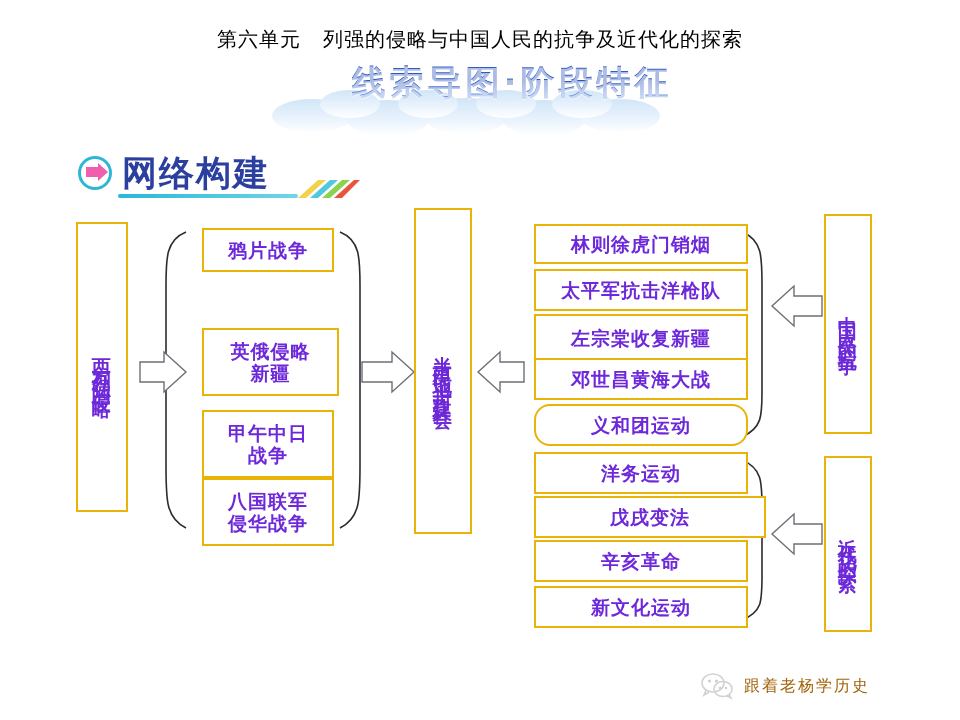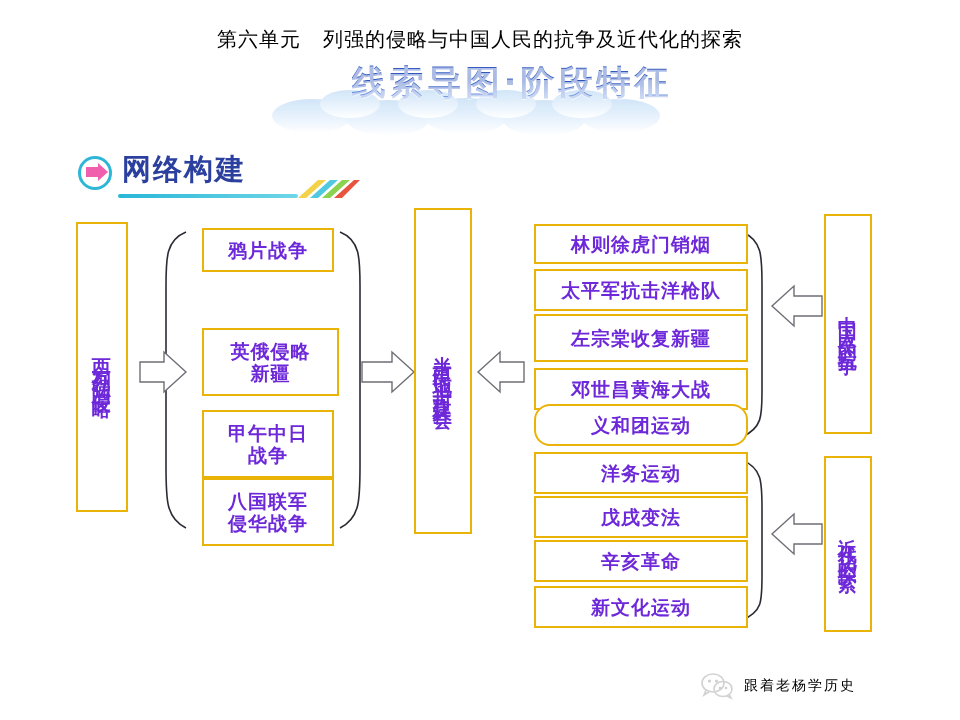--- a/index.html
+++ b/index.html
@@ -38,21 +38,21 @@
   }
   .sec-arrow{
     position:absolute;left:8px;top:17px;width:13px;height:10px;background:#ef5fae;
   }
   .sec-arrow:after{
     content:"";position:absolute;left:12px;top:-4px;width:0;height:0;
     border-top:9px solid transparent;border-bottom:9px solid transparent;
     border-left:10px solid #ef5fae;
   }
   .sec-text{
-    position:absolute;left:44px;top:0px;font-size:29px;font-weight:bold;
+    position:absolute;left:44px;top:0px;font-size:35px;font-weight:bold;
     color:#2b3f9e;letter-spacing:2px;
     font-family:"DejaVu Serif","Liberation Serif",serif;
     text-align:right;
   }
   .sec-rule{
     position:absolute;left:40px;top:44px;width:180px;height:4px;
     background:linear-gradient(90deg,#29b7d8,#6fd6e8);border-radius:2px;
   }
   .sec-streaks{position:absolute;left:218px;top:28px;width:66px;height:22px;}
 
@@ -74,21 +74,21 @@
   .hbox.two-line{white-space:pre-line;letter-spacing:1px;}
 
   svg.overlay{position:absolute;left:0;top:0;width:960px;height:720px;pointer-events:none;}
 
   
   .watermark{
     position:absolute;left:700px;top:668px;width:250px;height:36px;
     display:flex;align-items:center;gap:10px;
   }
   .wm-text{
-    font-size:14px;color:#000000;letter-spacing:2px;
+    font-size:16px;color:#a16207;letter-spacing:2px;
     font-family:"DejaVu Sans","Liberation Sans",sans-serif;
   }
 </style>
 </head>
 <body>
 
 <div id="stage">
 
   <div class="unit-title">第六单元   列强的侵略与中国人民的抗争及近代化的探索</div>
 
@@ -171,27 +171,27 @@
 侵华战争</div>
 
   <div class="box vbox" style="left:414px;top:208px;width:58px;height:326px;">半殖民地半封建社会</div>
 
   <div class="box hbox" style="left:534px;top:224px;width:214px;height:40px;">林则徐虎门销烟</div>
 
   <div class="box hbox" style="left:534px;top:269px;width:214px;height:42px;">太平军抗击洋枪队</div>
 
   <div class="box hbox" style="left:534px;top:314px;width:214px;height:48px;text-align:right;">左宗棠收复新疆</div>
 
-  <div class="box hbox" style="left:534px;top:368px;width:214px;height:42px;">邓世昌黄海大战</div>
+  <div class="box hbox" style="left:534px;top:358px;width:214px;height:42px;">邓世昌黄海大战</div>
 
   <div class="box hbox" style="left:534px;top:404px;width:214px;height:42px;border-radius:16px;">义和团运动</div>
 
   <div class="box hbox" style="left:534px;top:452px;width:214px;height:42px;">洋务运动</div>
 
-  <div class="box hbox" style="left:534px;top:496px;width:214px;height:42px;">戊戌变法</div>
+  <div class="box hbox" style="left:534px;top:496px;width:232px;height:42px;">戊戌变法</div>
 
   <div class="box hbox" style="left:534px;top:540px;width:214px;height:42px;">辛亥革命</div>
 
   <div class="box hbox" style="left:534px;top:586px;width:214px;height:42px;">新文化运动</div>
 
   <div class="box vbox" style="left:824px;top:214px;width:48px;height:220px;">中国人民的抗争</div>
 
   <div class="box vbox" style="left:824px;top:456px;width:48px;height:176px;">近代化的探索</div>
 
   <div class="watermark">

